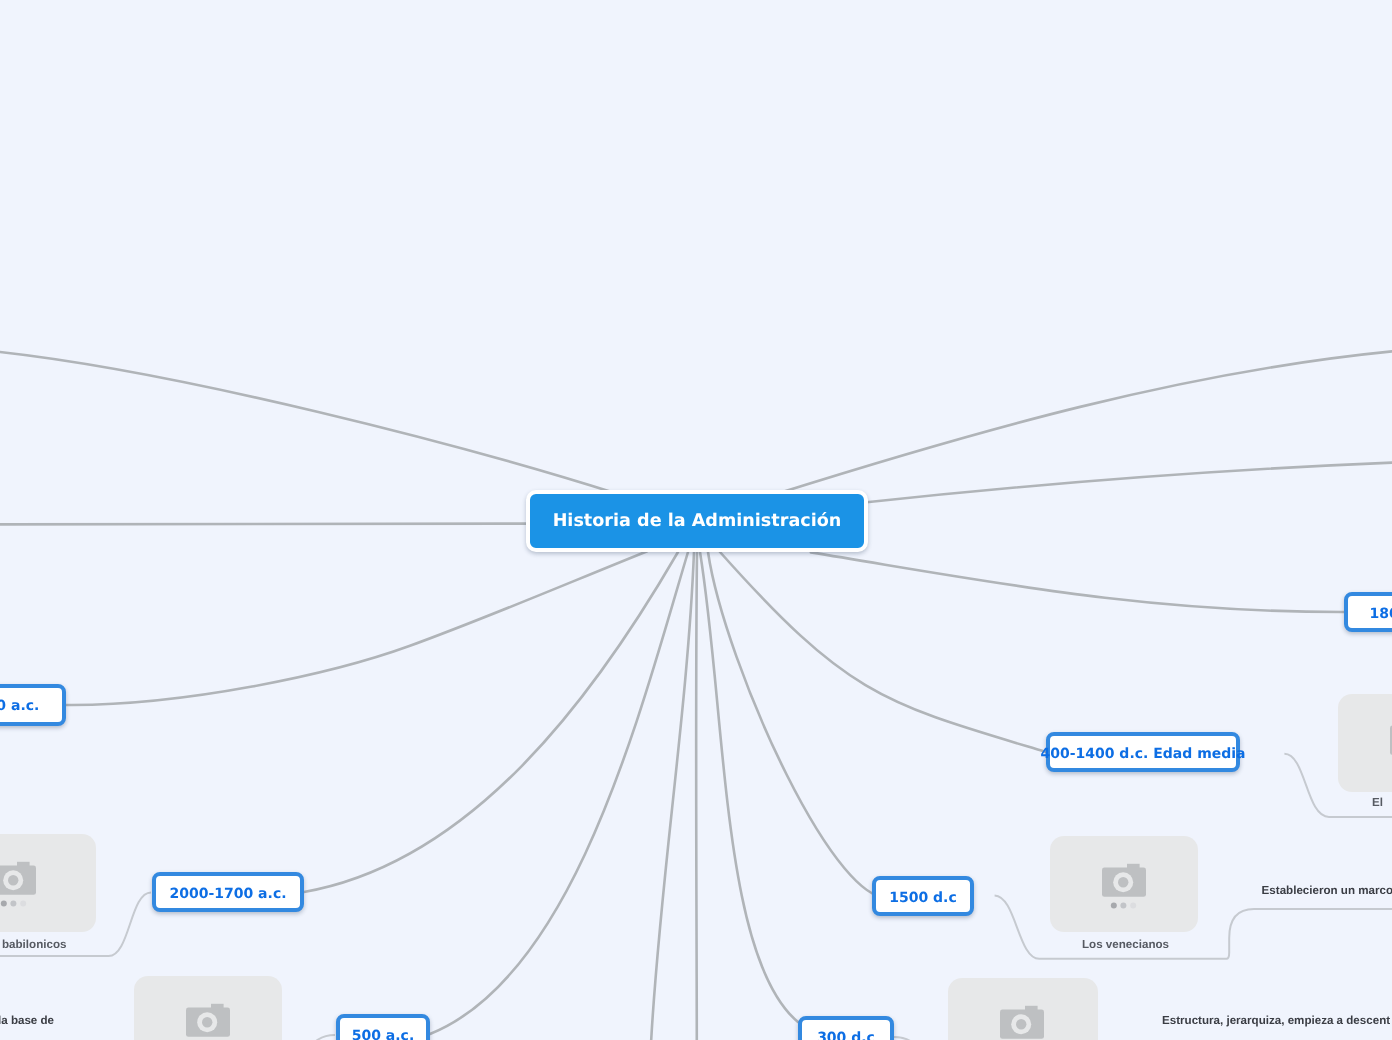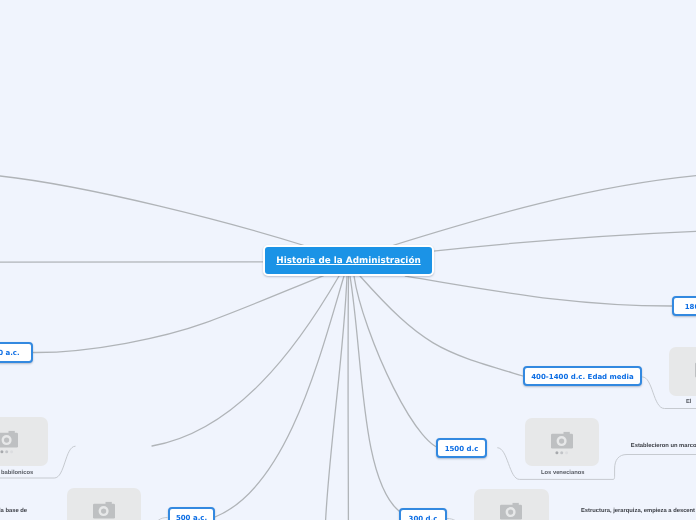--- a/index.html
+++ b/index.html
@@ -7,21 +7,21 @@
 body{width:696px;height:520px;overflow:hidden;background:#f0f4fd;
      font-family:"DejaVu Sans",sans-serif;
      -webkit-font-smoothing:antialiased;text-rendering:geometricPrecision;}
 .node,.caption,.note{transform:translateZ(0);}
 #stage{position:relative;width:696px;height:520px;overflow:hidden;background:#f0f4fd;transform:translateZ(0);}
 svg.layer{position:absolute;left:0;top:0;width:696px;height:520px;}
 .node{position:absolute;box-sizing:border-box;display:flex;align-items:center;
       justify-content:center;white-space:nowrap;font-weight:bold;}
 .root{padding-top:1px;background:#1b93e6;border:2px solid #ffffff;color:#ffffff;border-radius:5px;
       font-size:8.8px;letter-spacing:0px;
-      box-shadow:0 1px 2px rgba(50,70,100,.30);text-decoration:underline;}
+      box-shadow:0 1px 2px rgba(50,70,100,.30);}
 .topic{background:#ffffff;border:2px solid #3389e0;color:#0d6ee4;border-radius:4px;padding-top:1px;
        font-size:7px;letter-spacing:0px;
        box-shadow:0 1px 2px rgba(50,70,100,.32);}
 .imgcard{position:absolute;background:#e7e8e9;border-radius:7px;box-sizing:border-box;}
 .cardart{position:absolute;left:0;top:0;}
 .caption{position:absolute;font-family:"Liberation Sans",sans-serif;color:#565a62;font-size:5.8px;font-weight:bold;
          white-space:nowrap;letter-spacing:0px;}
 .note{position:absolute;font-family:"Liberation Sans",sans-serif;color:#3a3d44;font-size:5.8px;font-weight:bold;
       white-space:nowrap;letter-spacing:0px;}
 </style>
@@ -119,21 +119,22 @@
       <circle cx="41.6" cy="34.8" r="1.5" fill="#dcdde0"></circle>
     </svg>
   </div>
   <div class="caption" style="left:686px;top:399px;">El </div>
 
   <div class="note" style="left:-1px;top:508px;">la base de</div>
   <div class="note" style="left:630.8px;top:443px;">Establecieron un marco</div>
   <div class="note" style="left:581px;top:508px;">Estructura, jerarquiza, empieza a descent</div>
 
   <div class="node topic" style="left:-20px;top:342px;width:53px;height:21px;">00 a.c.</div>
+  <div class="node topic" style="left:76px;top:436px;width:76px;height:20px;">2000-1700 a.c.</div>
   <div class="node topic" style="left:168px;top:507px;width:47px;height:20px;">500 a.c.</div>
   <div class="node topic" style="left:399px;top:508px;width:48px;height:20px;">300 d.c</div>
   <div class="node topic" style="left:436px;top:438px;width:51px;height:20px;">1500 d.c</div>
-  <div class="node topic" style="left:523px;top:366px;width:119px;height:20px;">400-1400 d.c. Edad media</div>
+  <div class="node topic" style="left:523px;top:366px;width:97px;height:20px;">400-1400 d.c. Edad media</div>
   <div class="node topic" style="left:672px;top:296px;width:45px;height:20px;">1800</div>
 
   <div class="node root" style="left:263px;top:245px;width:171px;height:31px;">Historia de la Administración</div>
 
 </div>
 
 </body></html>

